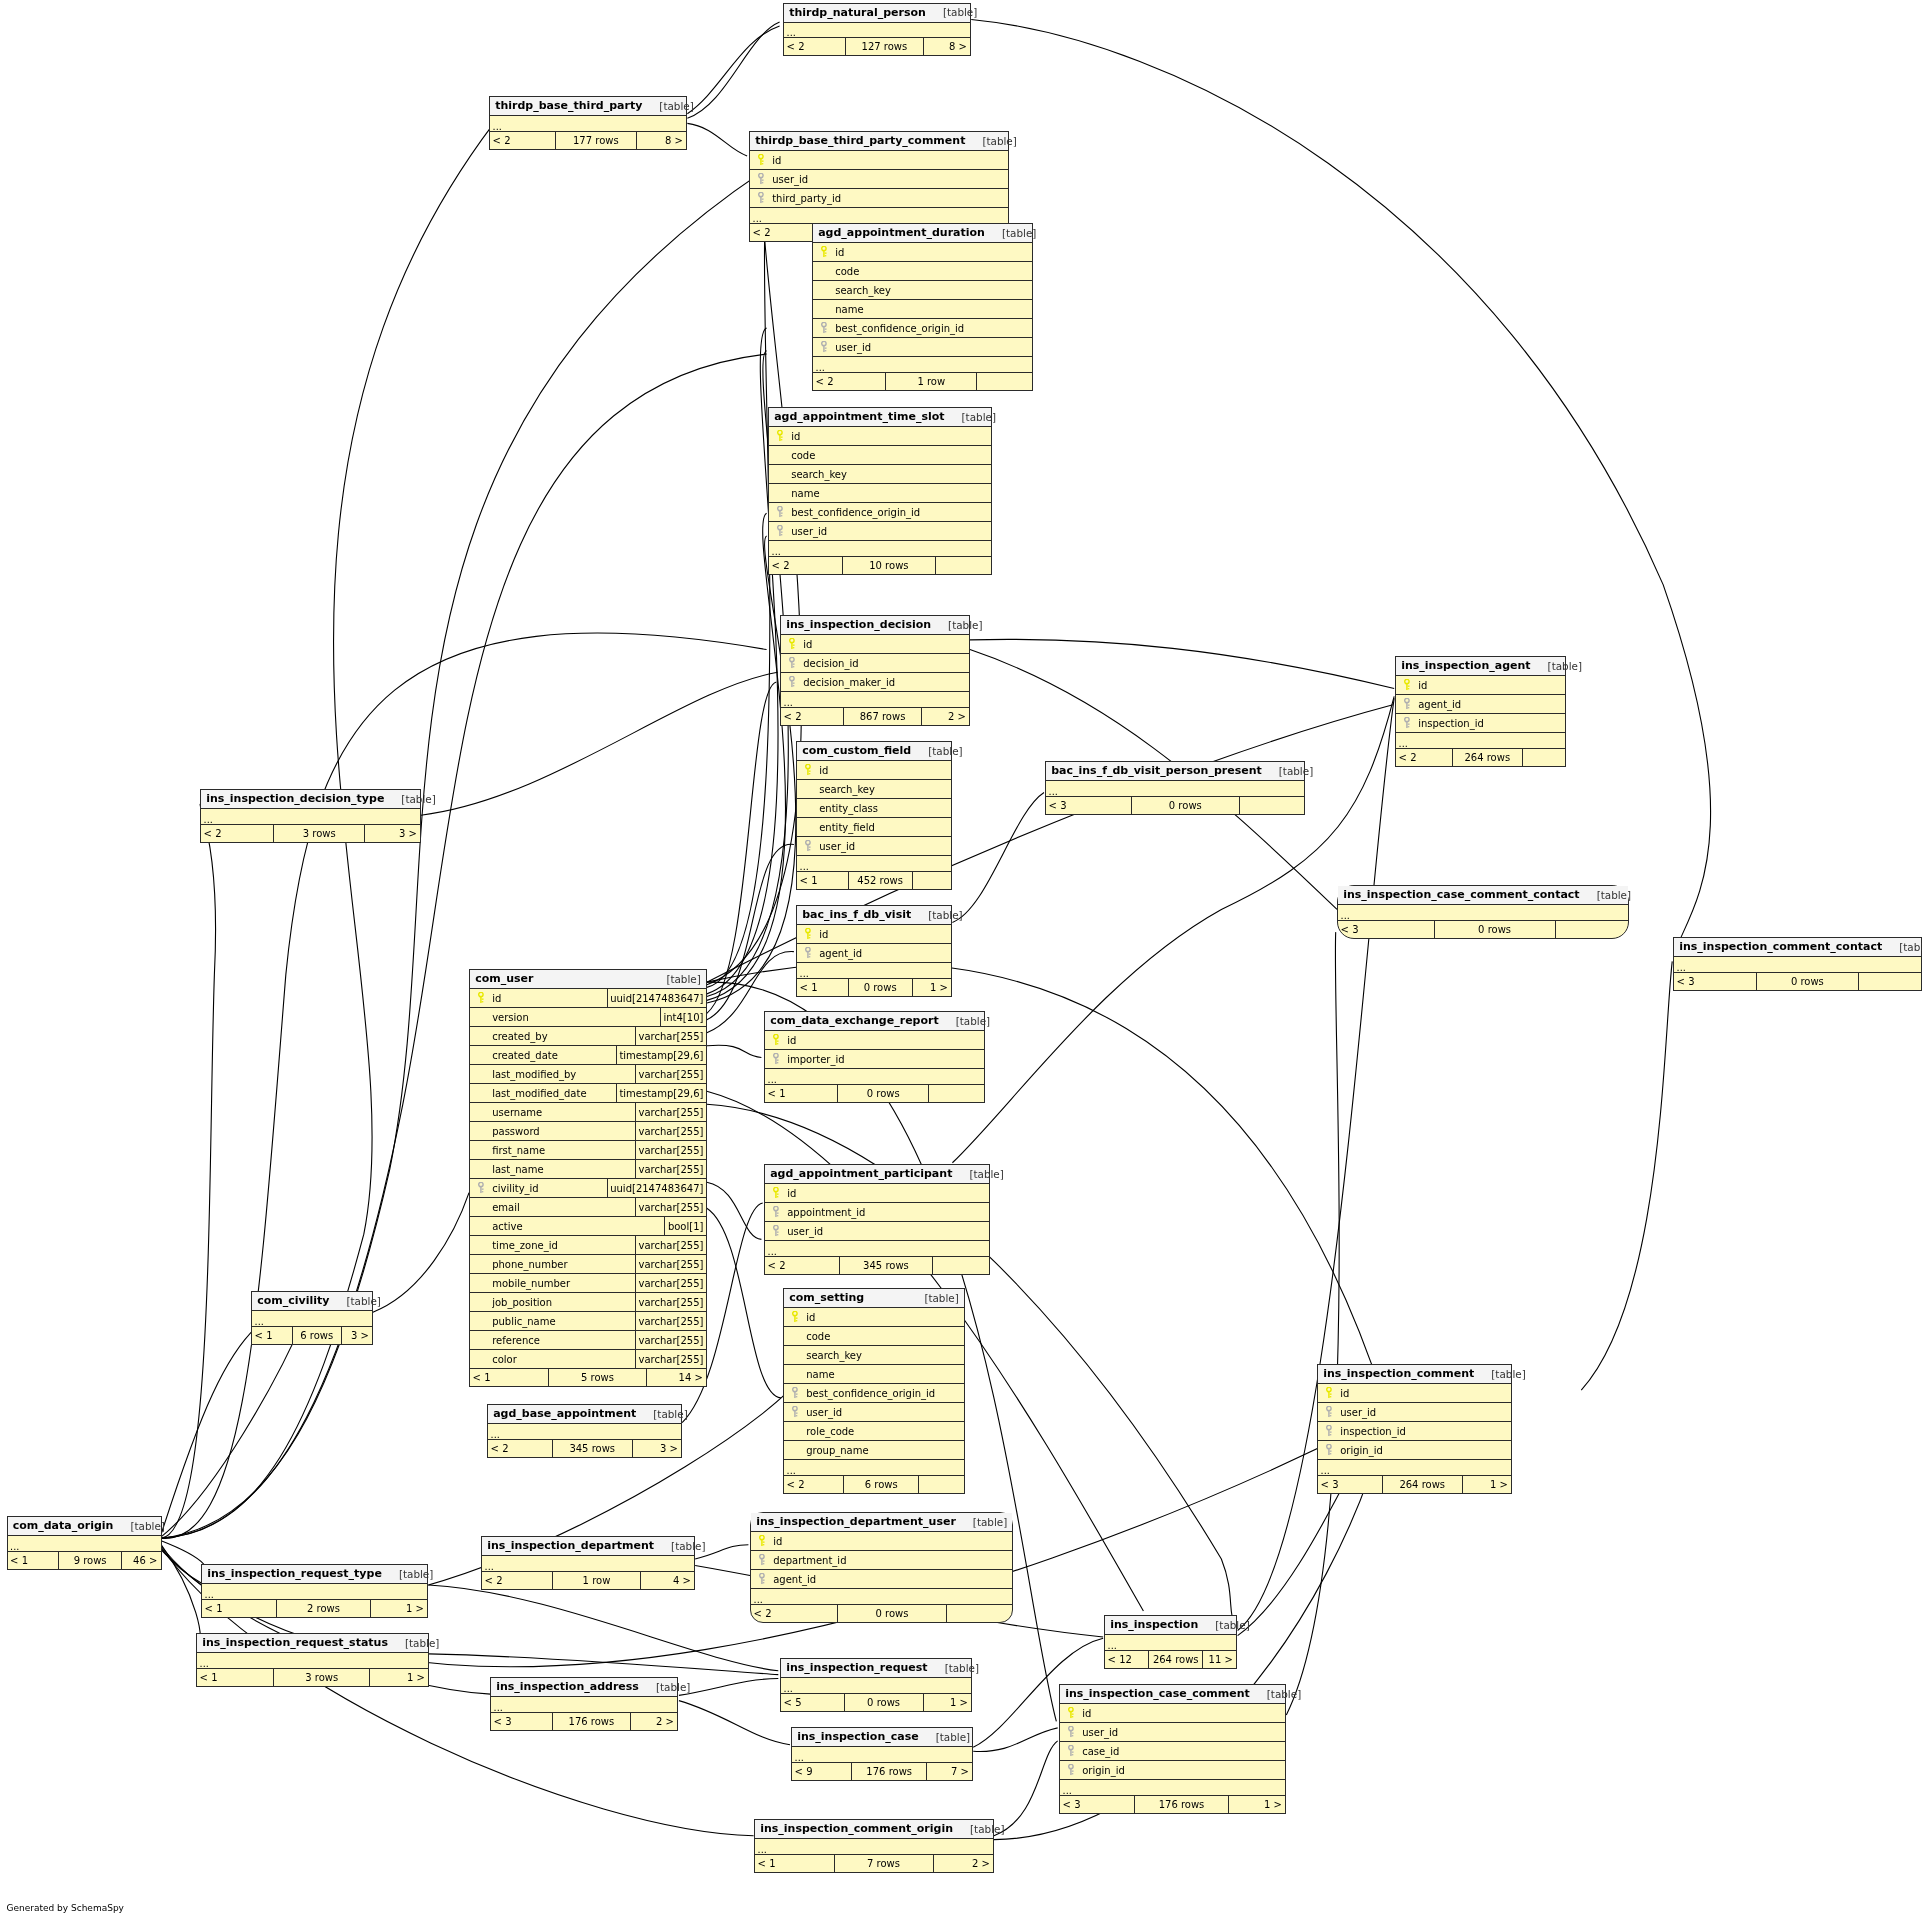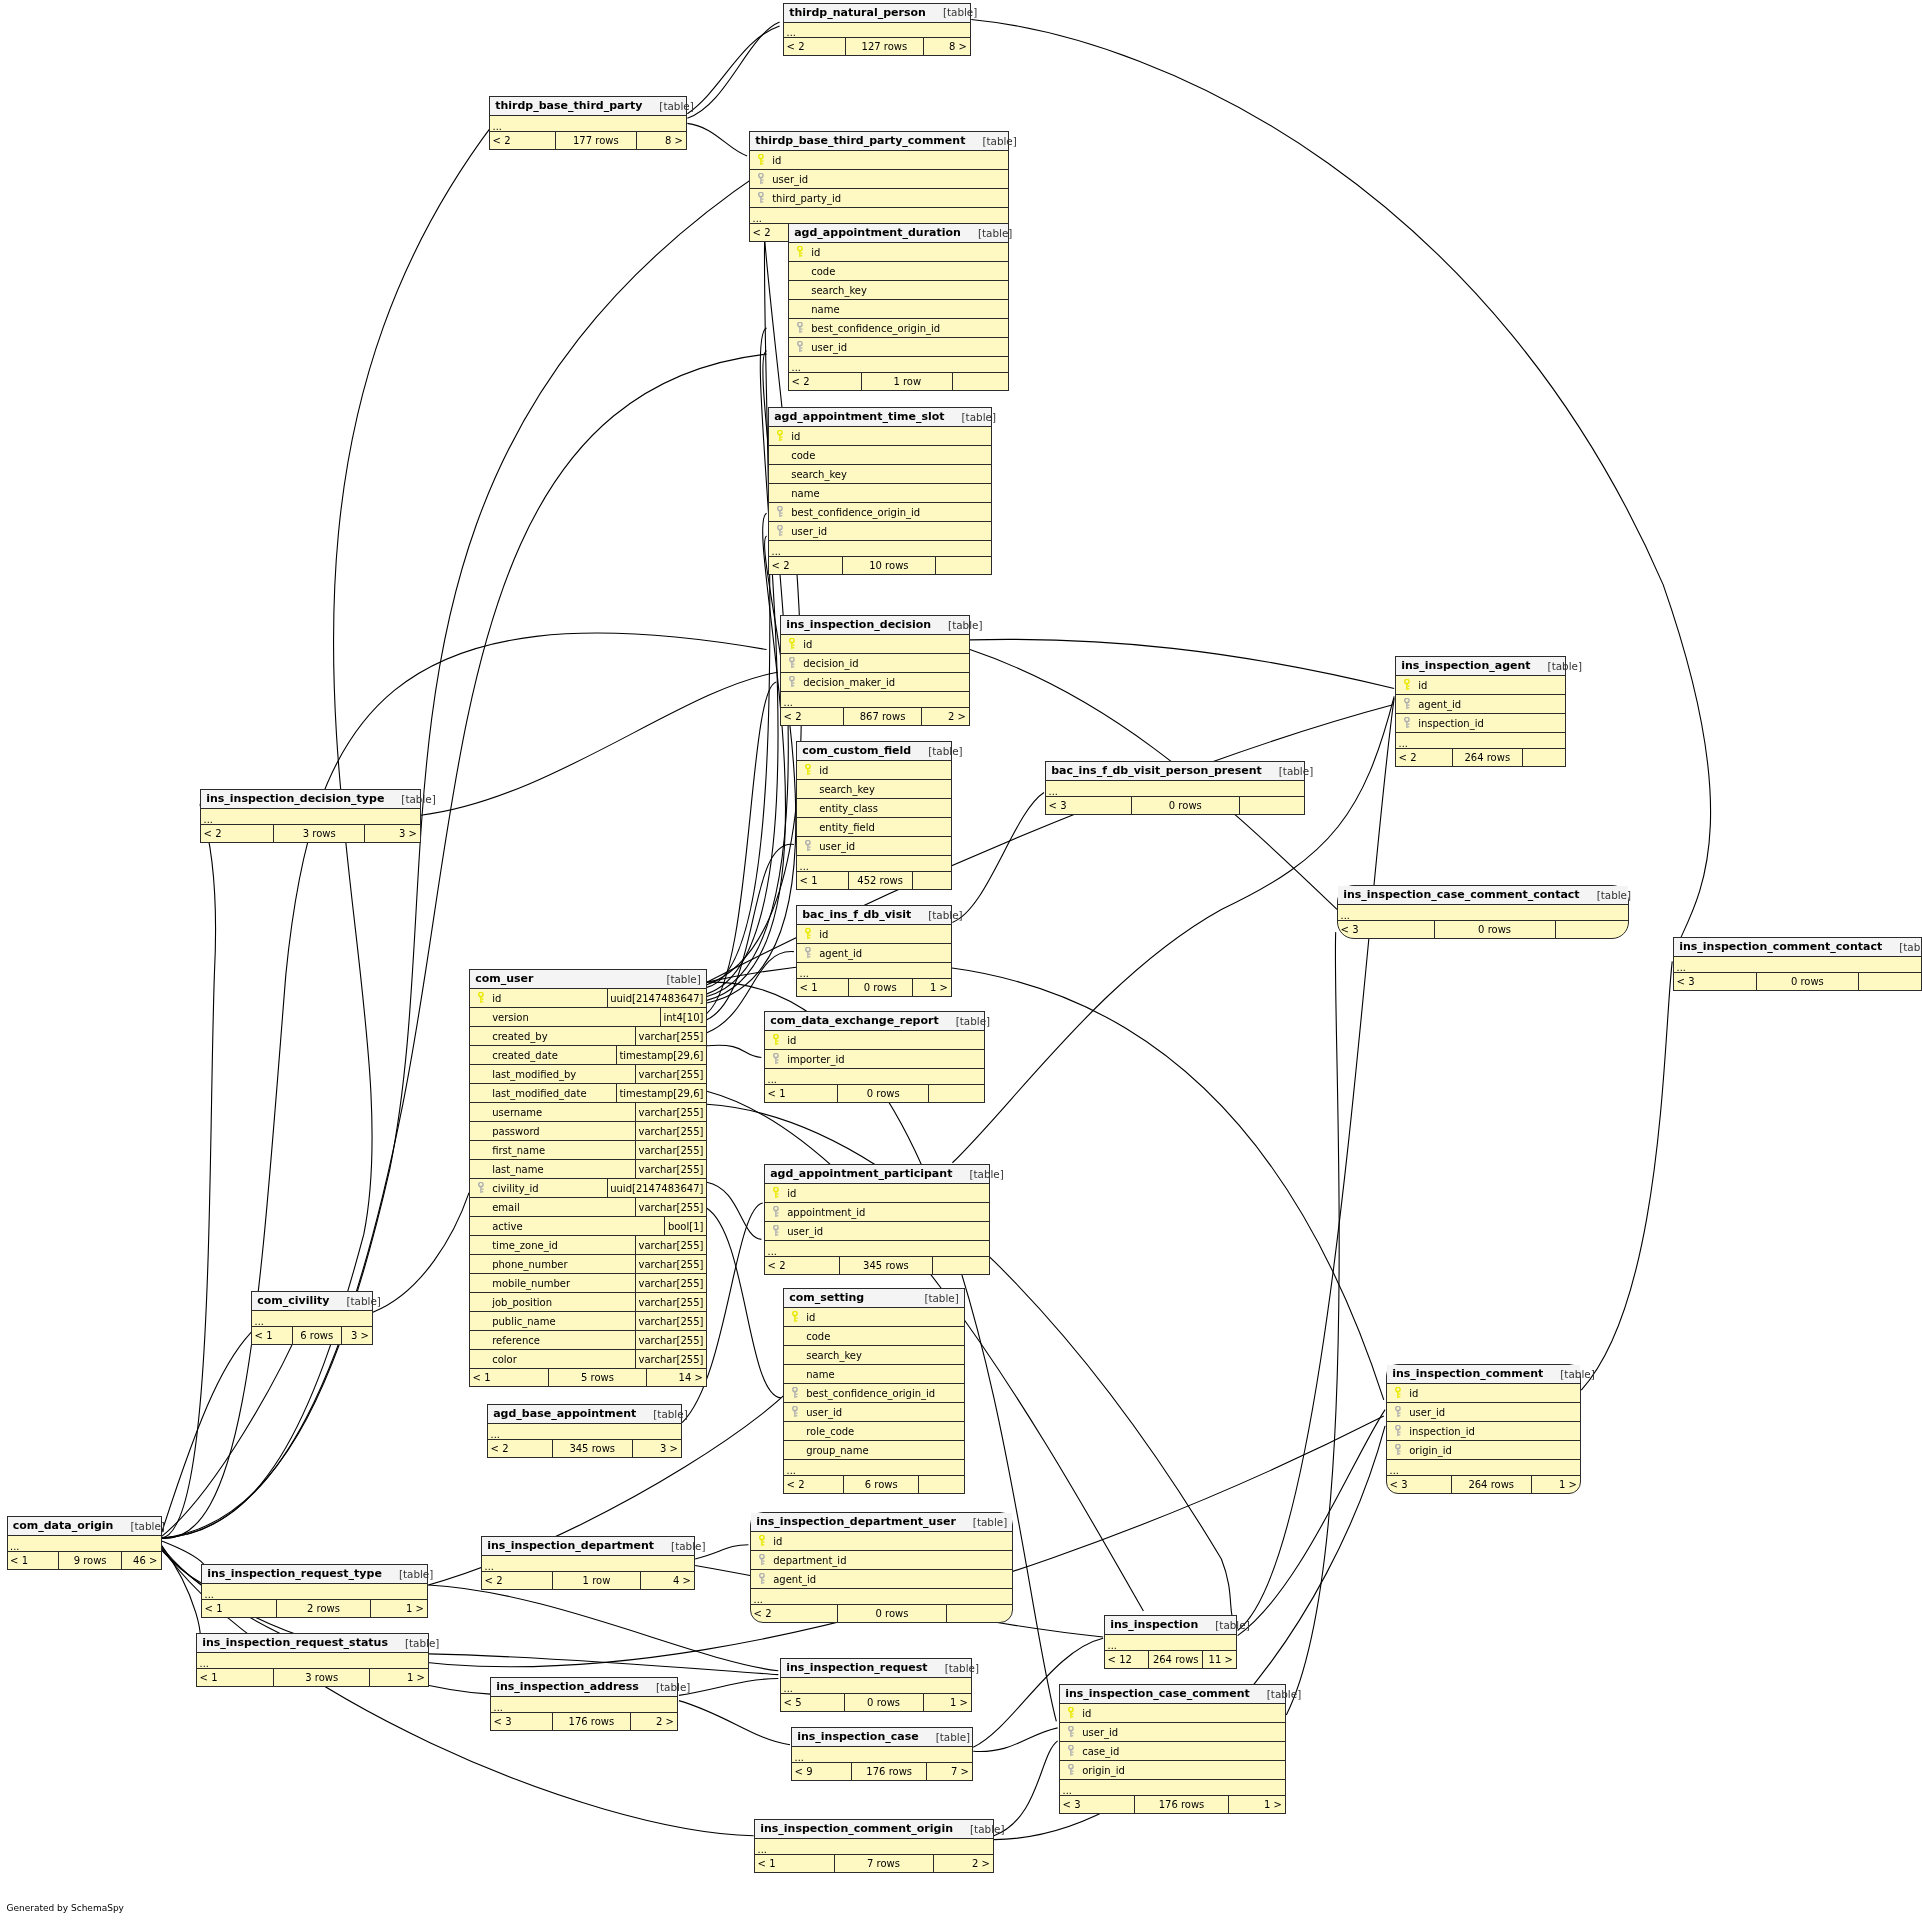--- a/index.html
+++ b/index.html
@@ -303,21 +303,21 @@
         </div>
         <div class="ellipsis-row">
           <span>...</span>
         </div>
         <div class="footer-row">
           <span class="f-left">&lt; 2</span>
           <span class="f-mid">177 rows</span>
           <span class="f-right"></span>
         </div>
       </div>
-      <div class="table-node" style="left: 788px; top: 223px; width: 221px;">
+      <div class="table-node" style="left: 812px; top: 223px; width: 221px;">
         <div class="tbl-title">
           <span class="tbl-name">agd_appointment_duration</span>
           <span class="tbl-kind">[table]</span>
         </div>
         <div class="col-row">
           <div class="col-left">
             <span class="keycell">
               <svg width="7.8" height="11.7" viewBox="0 0 12 18">
                 <circle cx="6" cy="4" r="3.4" fill="none" stroke="#e8e800" stroke-width="2.2"></circle>
                 <rect x="4.9" y="6" width="2.2" height="11" fill="#e8e800"></rect>
@@ -1060,21 +1060,21 @@
         </div>
         <div class="ellipsis-row">
           <span>...</span>
         </div>
         <div class="footer-row">
           <span class="f-left">&lt; 2</span>
           <span class="f-mid">6 rows</span>
           <span class="f-right"></span>
         </div>
       </div>
-      <div class="table-node" style="left: 1386px; top: 1364px; width: 195px; border-radius: 12px;">
+      <div class="table-node" style="left: 1317px; top: 1364px; width: 195px;">
         <div class="tbl-title">
           <span class="tbl-name">ins_inspection_comment</span>
           <span class="tbl-kind">[table]</span>
         </div>
         <div class="col-row">
           <div class="col-left">
             <span class="keycell">
               <svg width="7.8" height="11.7" viewBox="0 0 12 18">
                 <circle cx="6" cy="4" r="3.4" fill="none" stroke="#e8e800" stroke-width="2.2"></circle>
                 <rect x="4.9" y="6" width="2.2" height="11" fill="#e8e800"></rect>

